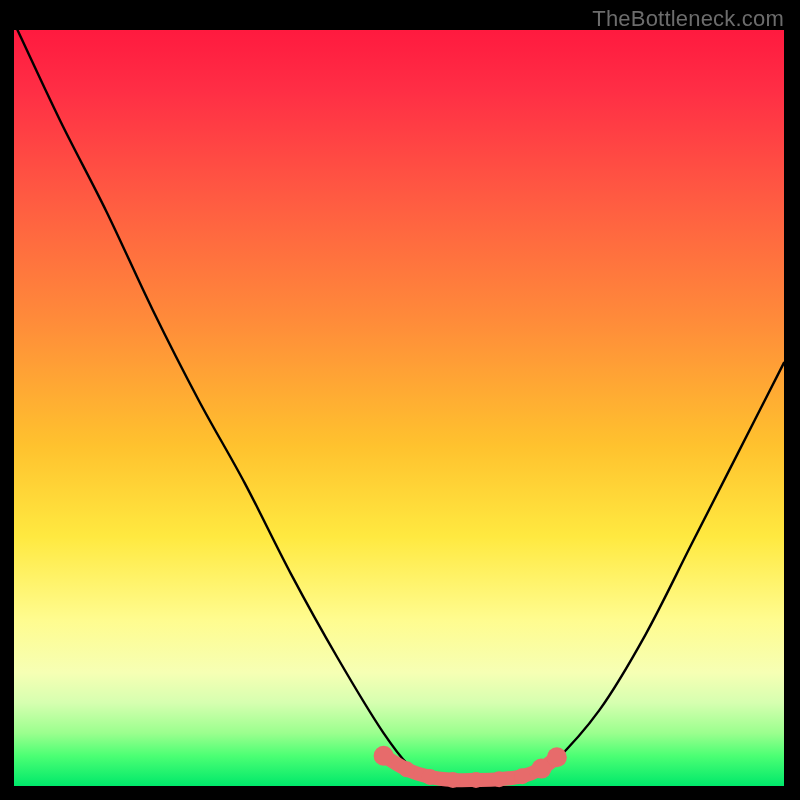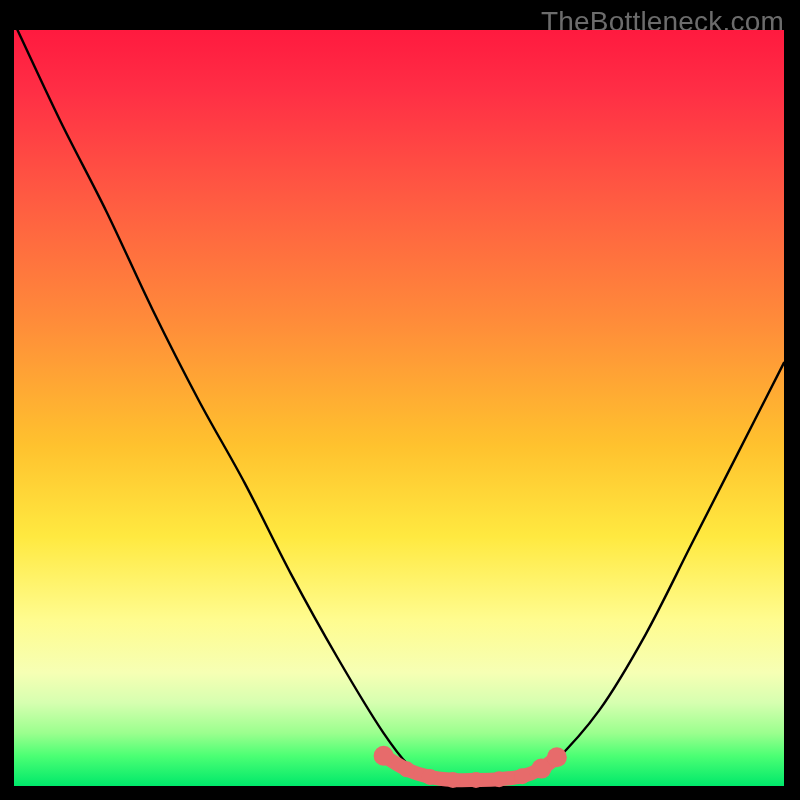--- a/index.html
+++ b/index.html
@@ -40,21 +40,21 @@
       #9bff8e 93%,
       #4cff74 96%,
       #00e86a 100%
     );
   }
   .watermark {
     position: absolute;
     top: 6px;
     right: 16px;
     color: #6c6c6c;
-    font-size: 28px;
+    font-size: 22px;
     font-weight: 400;
     letter-spacing: 0.2px;
     user-select: none;
   }
   svg.curve {
     position: absolute;
     left: 0;
     top: 0;
     width: 770px;
     height: 756px;

